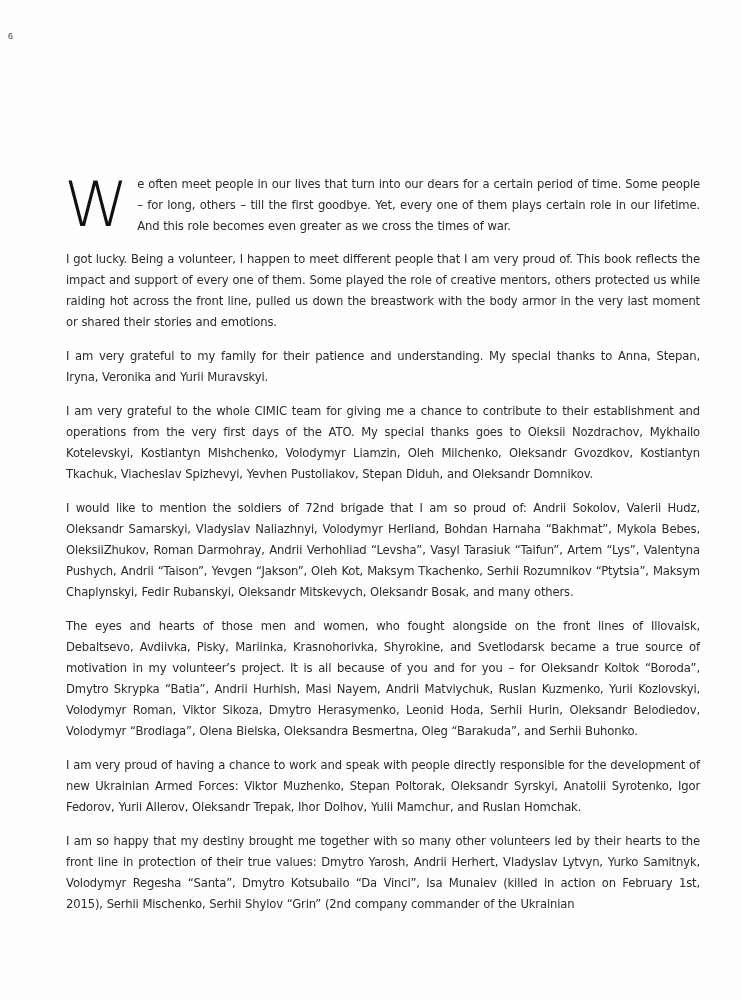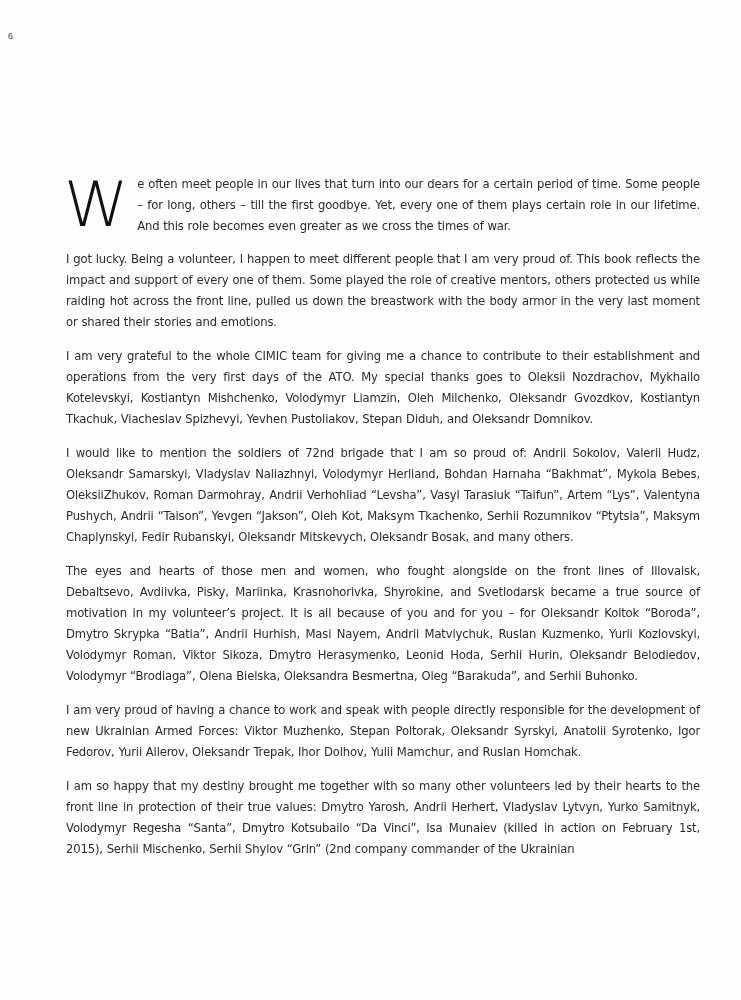--- a/index.html
+++ b/index.html
@@ -42,18 +42,19 @@
   .para.last { margin-bottom:16px; }
 </style>
 </head>
 <body>
 
 <div class="page-number">6</div>
 
 <div class="body-text">
   <p class="para first"><span class="drop-cap">W</span><span>e often meet people in our lives that turn into our dears for a certain period of time. Some people – for long, others – till the first goodbye. Yet, every one of them plays certain role in our lifetime. And this role becomes even greater as we cross the times of war.</span></p>
   <p class="para">I got lucky. Being a volunteer, I happen to meet different people that I am very proud of. This book reflects the impact and support of every one of them. Some played the role of creative mentors, others protected us while raiding hot across the front line, pulled us down the breastwork with the body armor in the very last moment or shared their stories and emotions.</p>
+  <p class="para">I am very grateful to my family for their patience and understanding. My special thanks to Anna, Stepan, Iryna, Veronika and Yurii Muravskyi.</p>
   <p class="para">I am very grateful to the whole CIMIC team for giving me a chance to contribute to their establishment and operations from the very first days of the ATO. My special thanks goes to Oleksii Nozdrachov, Mykhailo Kotelevskyi, Kostiantyn Mishchenko, Volodymyr Liamzin, Oleh Milchenko, Oleksandr Gvozdkov, Kostiantyn Tkachuk, Viacheslav Spizhevyi, Yevhen Pustoliakov, Stepan Diduh, and Oleksandr Domnikov.</p>
   <p class="para">I would like to mention the soldiers of 72nd brigade that I am so proud of: Andrii Sokolov, Valerii Hudz, Oleksandr Samarskyi, Vladyslav Naliazhnyi, Volodymyr Herliand, Bohdan Harnaha “Bakhmat”, Mykola Bebes, OleksiiZhukov, Roman Darmohray, Andrii Verhohliad “Levsha”, Vasyl Tarasiuk “Taifun”, Artem “Lys”, Valentyna Pushych, Andrii “Taison”, Yevgen “Jakson”, Oleh Kot, Maksym Tkachenko, Serhii Rozumnikov “Ptytsia”, Maksym Chaplynskyi, Fedir Rubanskyi, Oleksandr Mitskevych, Oleksandr Bosak, and many others.</p>
   <p class="para">The eyes and hearts of those men and women, who fought alongside on the front lines of Illovaisk, Debaltsevo, Avdiivka, Pisky, Mariinka, Krasnohorivka, Shyrokine, and Svetlodarsk became a true source of motivation in my volunteer’s project. It is all because of you and for you – for Oleksandr Koltok “Boroda”, Dmytro Skrypka “Batia”, Andrii Hurhish, Masi Nayem, Andrii Matviychuk, Ruslan Kuzmenko, Yurii Kozlovskyi, Volodymyr Roman, Viktor Sikoza, Dmytro Herasymenko, Leonid Hoda, Serhii Hurin, Oleksandr Belodiedov, Volodymyr “Brodiaga”, Olena Bielska, Oleksandra Besmertna, Oleg “Barakuda”, and Serhii Buhonko.</p>
   <p class="para">I am very proud of having a chance to work and speak with people directly responsible for the development of new Ukrainian Armed Forces: Viktor Muzhenko, Stepan Poltorak, Oleksandr Syrskyi, Anatolii Syrotenko, Igor Fedorov, Yurii Allerov, Oleksandr Trepak, Ihor Dolhov, Yulii Mamchur, and  Ruslan Homchak.</p>
   <p class="para last">I am so happy that my destiny brought me together with so many other volunteers led by their hearts to the front line in protection of their true values: Dmytro Yarosh, Andrii Herhert, Vladyslav Lytvyn, Yurko Samitnyk, Volodymyr Regesha “Santa”, Dmytro Kotsubailo “Da Vinci”, Isa Munaiev (killed in action on February 1st, 2015), Serhii Mischenko, Serhii Shylov “Grin” (2nd company commander of the Ukrainian</p>
 </div>
 
 </body></html>

